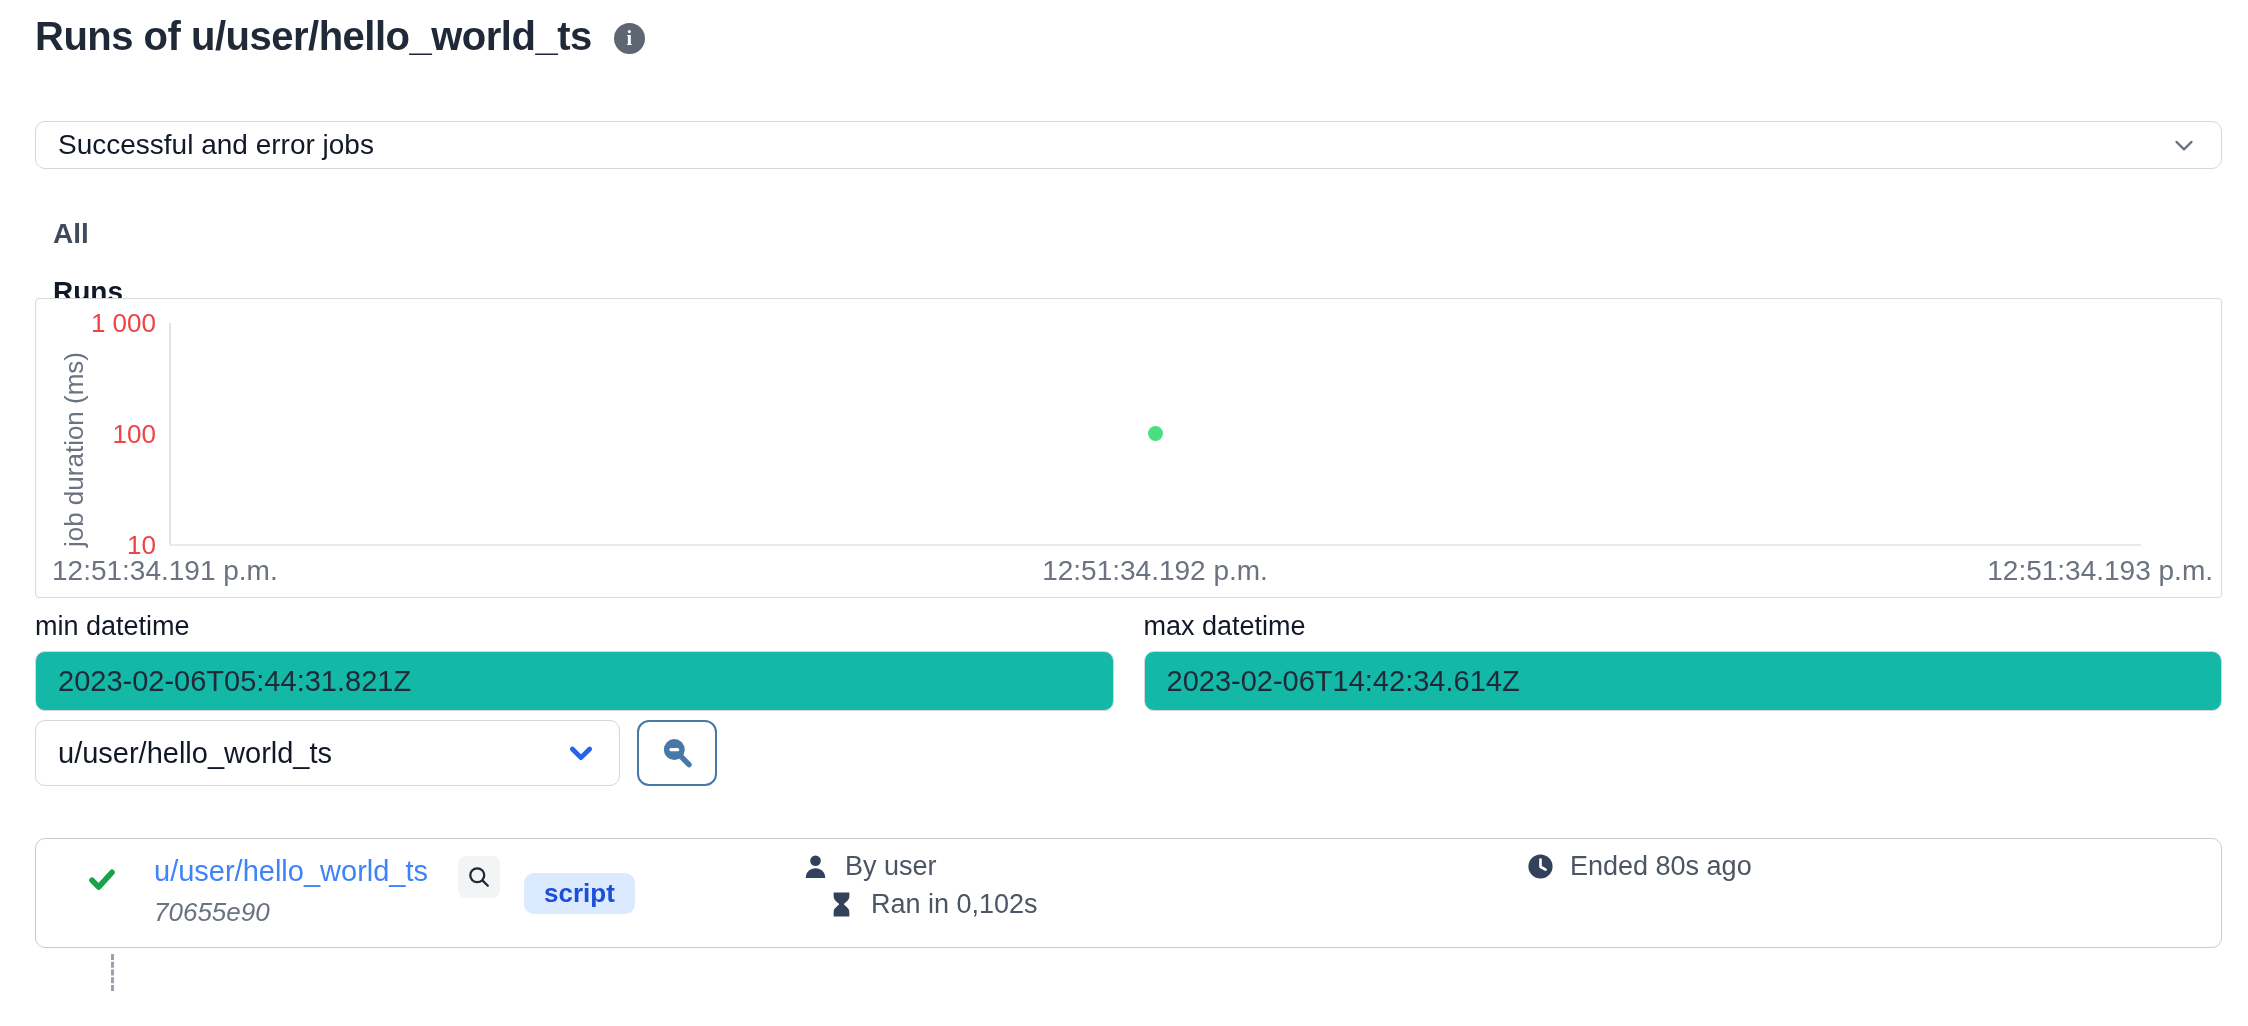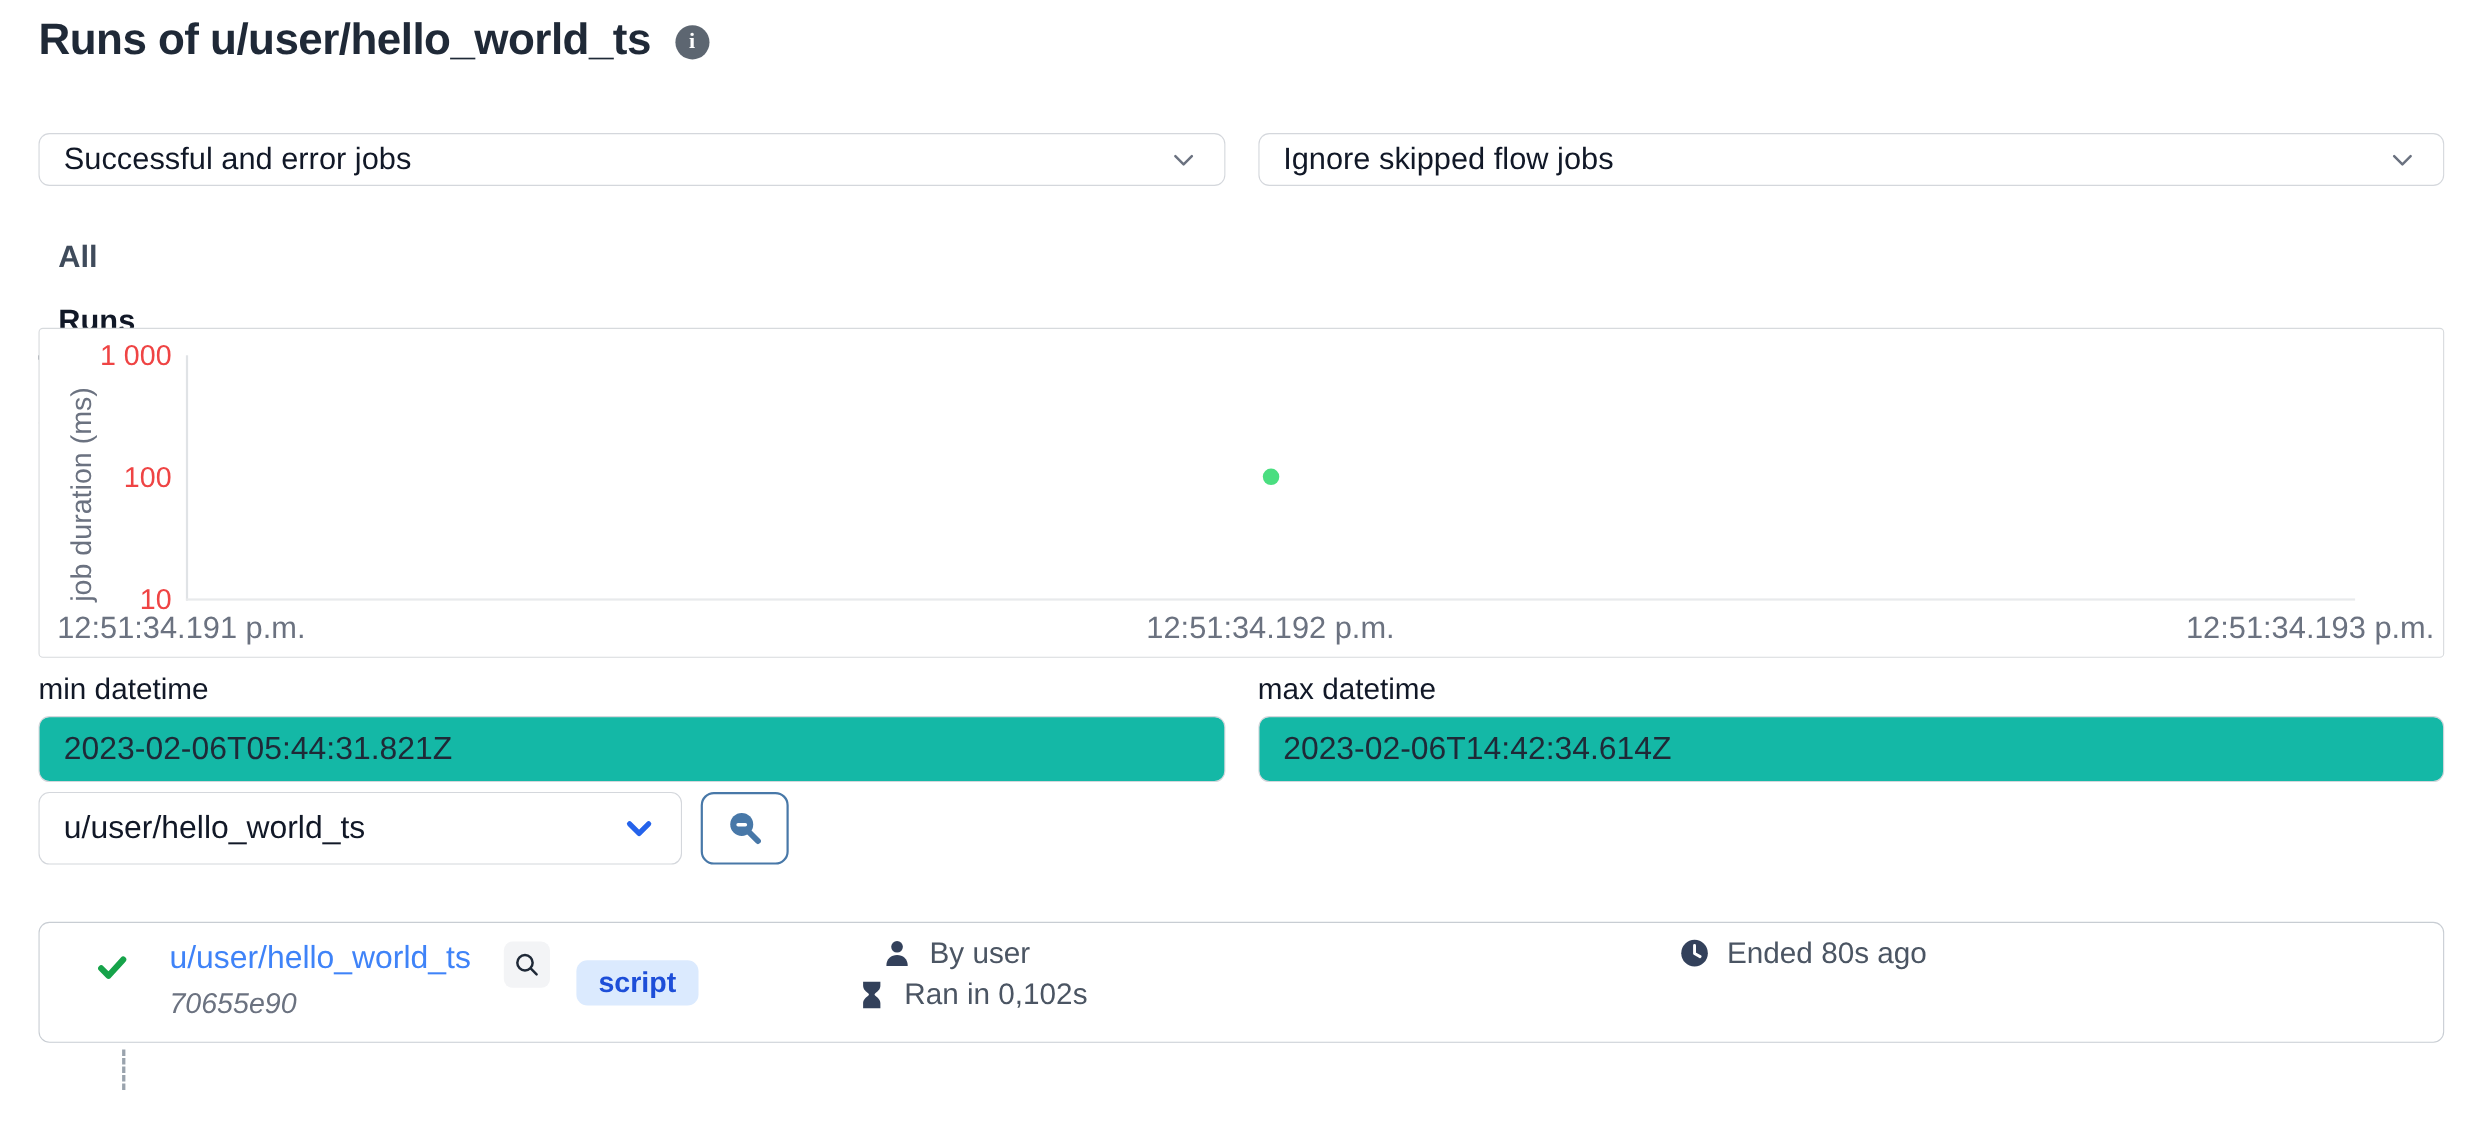--- a/index.html
+++ b/index.html
@@ -62,21 +62,21 @@
     border: 1px solid #c8cdd3; border-radius: 10px; cursor: pointer; }
   #run-status { position: absolute; left: 50px; top: 24px; }
   #run-link { position: absolute; left: 118px; top: 16px; font-size: 29px; color: #3f83f8; text-decoration: none; }
   #run-id { position: absolute; left: 118px; top: 58px; font-size: 26px; font-style: italic; color: #6b7280; }
   #run-zoom-chip { position: absolute; left: 422px; top: 17px; width: 42px; height: 42px; background: #f3f4f6;
     border-radius: 8px; display: flex; align-items: center; justify-content: center; cursor: pointer; }
   #run-kind-badge { position: absolute; left: 488px; top: 18px; height: 41px; padding: 0 20px; background: #dbeafe;
     color: #1d4ed8; font-size: 26px; font-weight: 700; border-radius: 10px; display: flex; align-items: center; margin-top: 16px; }
   .meta-line { position: absolute; display: flex; align-items: center; gap: 15px; font-size: 27px; color: #4b5563; }
   #run-by { left: 765px; top: 12px; }
-  #run-duration { left: 742px; top: 50px; }
+  #run-duration { left: 791px; top: 50px; }
   #run-ended { left: 1490px; top: 12px; }
 
   
   #timeline-dash { position: absolute; left: 111px; top: 954px; height: 37px; width: 0;
     border-left: 3px dashed #9aa3ad; }
 
   .icon-svg { display: block; }
 </style>
 </head>
 <body>
@@ -84,28 +84,20 @@
 <div id="page">
 
   <div id="title-row">
     <h1 id="page-title">Runs of u/user/hello_world_ts</h1>
     <span class="info-circle">i</span>
   </div>
 
   <div id="filters-row">
     <div class="select-box">
       <span class="grow">Successful and error jobs</span>
-      <span>
-        <svg class="icon-svg" width="30" height="30" viewBox="0 0 24 24">
-            <path d="M6 9.5l6 6 6-6" fill="none" stroke="#6b7280" stroke-width="1.8" stroke-linecap="round" stroke-linejoin="round"></path>
-          </svg>
-      </span>
-    </div>
-    <div class="select-box">
-      <span class="grow">Ignore skipped flow jobs</span>
       <span>
         <svg class="icon-svg" width="30" height="30" viewBox="0 0 24 24">
             <path d="M6 9.5l6 6 6-6" fill="none" stroke="#6b7280" stroke-width="1.8" stroke-linecap="round" stroke-linejoin="round"></path>
           </svg>
       </span>
     </div>
   </div>
 
   <div id="tabs">
     <div class="tab">All</div>

